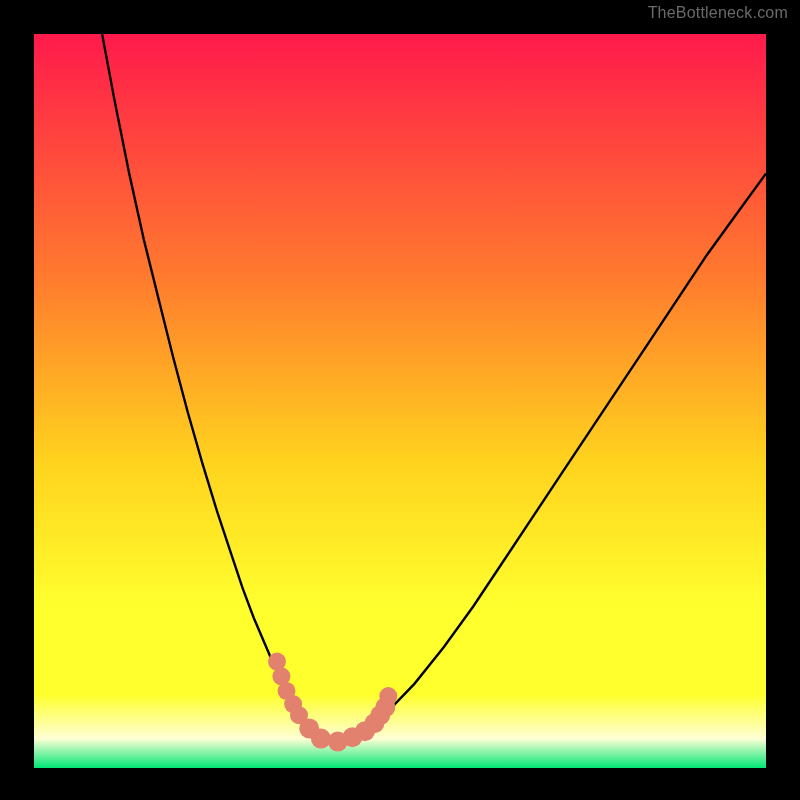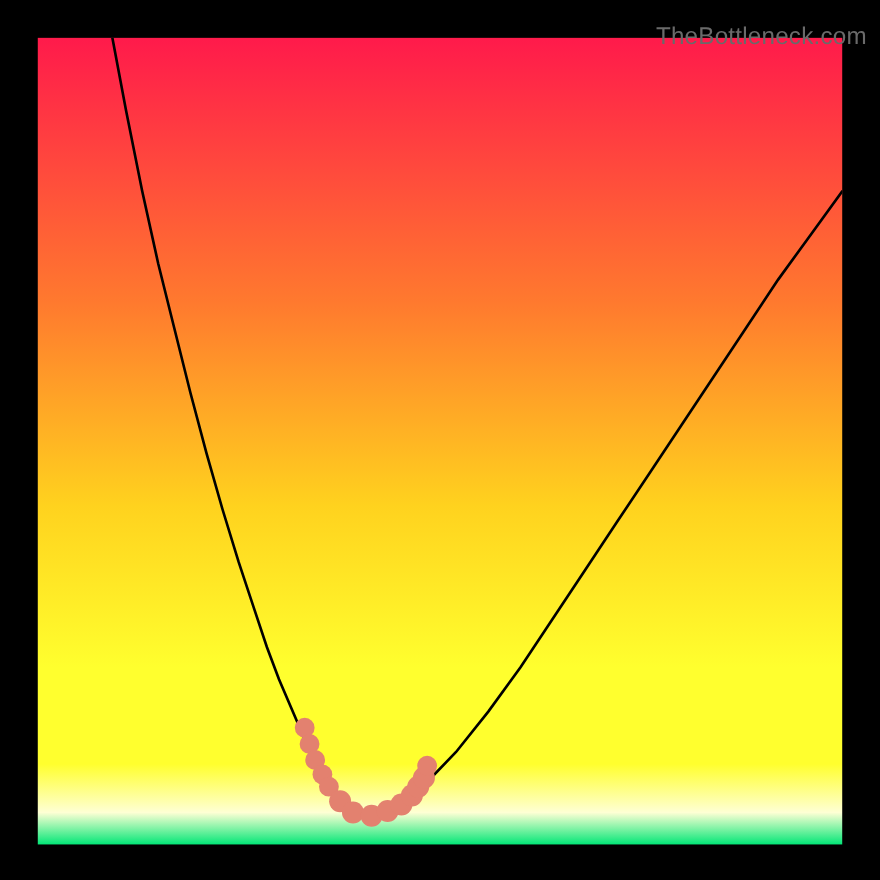--- a/index.html
+++ b/index.html
@@ -24,24 +24,24 @@
     width: 732px;
     height: 734px;
     overflow: hidden;
   }
   .plot-area svg {
     position: absolute;
     left: 0; top: 0;
   }
   .watermark {
     position: absolute;
-    top: 20px;
+    top: 4px;
     right: 12px;
     color: #6a6a6a;
-    font-size: 22px;
+    font-size: 16px;
     font-weight: 500;
     letter-spacing: 0.2px;
     font-family: Arial, Helvetica, sans-serif;
   }
 </style>
 </head>
 <body>
 
 <div class="frame">
   <div class="plot-area">

